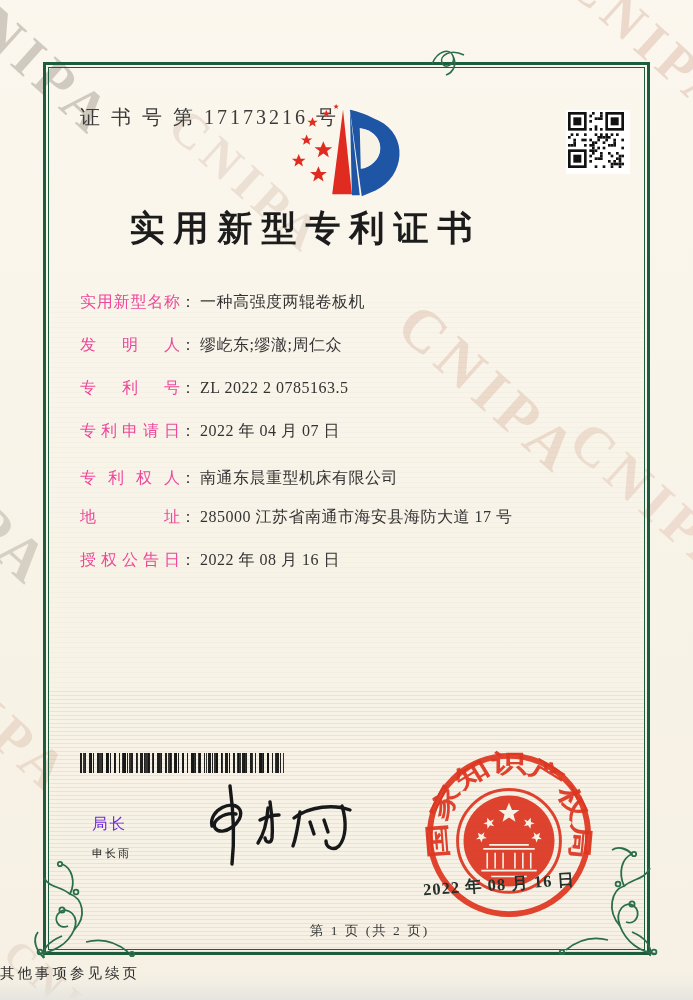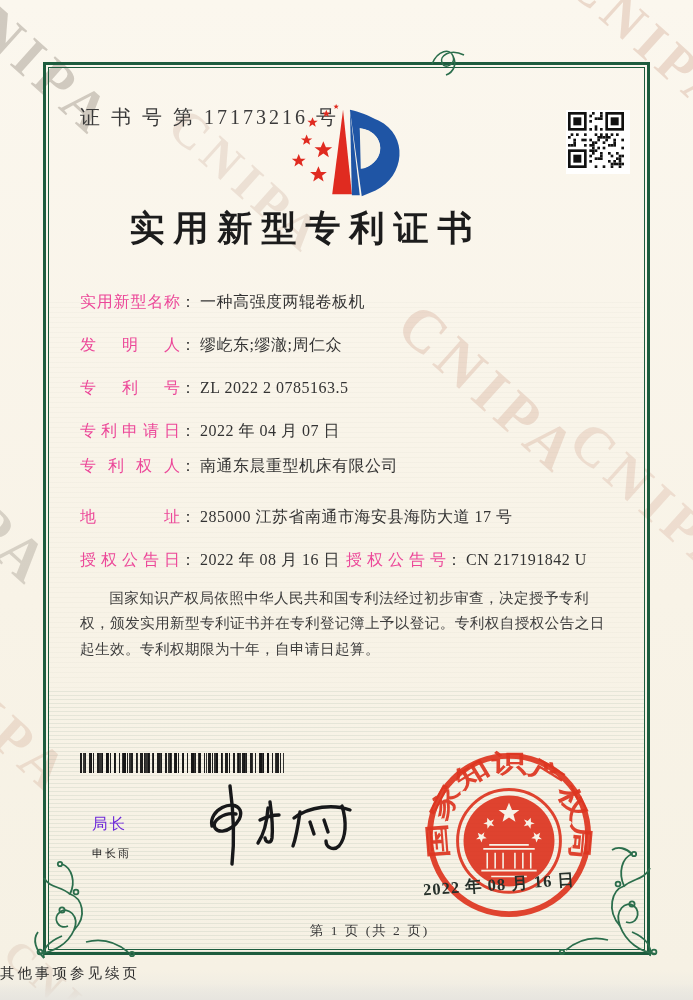--- a/index.html
+++ b/index.html
@@ -202,40 +202,35 @@
     <span class="fvalue">缪屹东;缪澈;周仁众</span>
   </div>
   <div class="row" style="top:86px">
     <span class="flabel">专利号</span><span class="fcolon">：</span>
     <span class="fvalue">ZL 2022 2 0785163.5</span>
   </div>
   <div class="row" style="top:129px">
     <span class="flabel">专利申请日</span><span class="fcolon">：</span>
     <span class="fvalue">2022 年 04 月 07 日</span>
   </div>
-  <div class="row" style="top:164px">
+  <div class="row" style="top:176px">
     <span class="flabel">专利权人</span><span class="fcolon">：</span>
     <span class="fvalue">南通东晨重型机床有限公司</span>
   </div>
   <div class="row" style="top:215px">
     <span class="flabel">地址</span><span class="fcolon">：</span>
     <span class="fvalue">285000 江苏省南通市海安县海防大道 17 号</span>
   </div>
   <div class="row" style="top:258px">
     <span class="flabel">授权公告日</span><span class="fcolon">：</span>
     <span class="fvalue">2022 年 08 月 16 日</span>
-    <span class="grp2">
-      <span class="flabel">授权公告号</span><span class="fcolon">：</span>
-      <span class="fvalue">CN 217191842 U</span>
-    </span>
   </div>
 </div>
 
 <div class="body-text">
-  <p>国家知识产权局依照中华人民共和国专利法经过初步审查，决定授予专利权，颁发实用新型专利证书并在专利登记簿上予以登记。专利权自授权公告之日起生效。专利权期限为十年，自申请日起算。</p>
 </div>
 
 <div class="barcode"></div>
 
 <div class="officer-title">局长</div>
 <div class="officer-name">申长雨</div>
 
 <svg class="sig" viewBox="0 0 185 95">
   <g fill="none" stroke="#17181a" stroke-width="3.4" stroke-linecap="round">
     <path d="M22,46 C18,30 44,18 50,30 C55,42 32,58 25,48 C21,41 34,32 46,34"></path>

